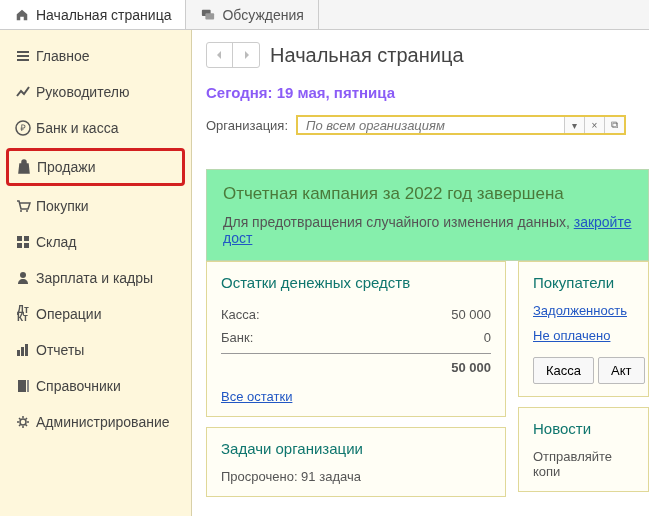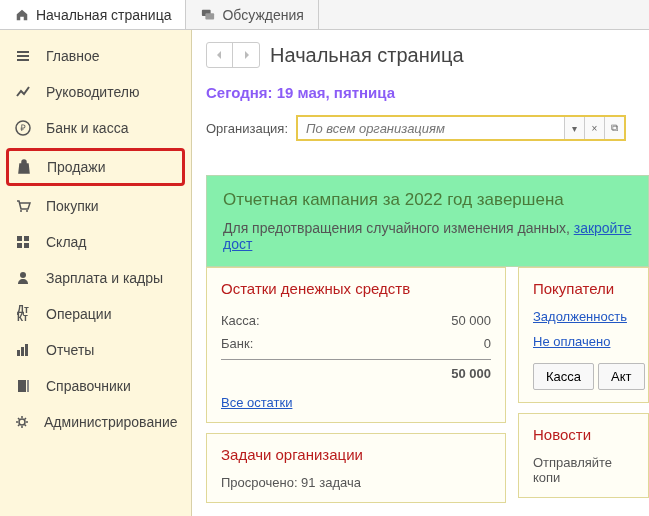--- a/index.html
+++ b/index.html
@@ -6,50 +6,50 @@
   body { font-family: Arial, sans-serif; font-size: 13px; color: #333; width: 649px; height: 516px; overflow: hidden; background: #fff; }
   
   .tabs { display: flex; border-bottom: 1px solid #ccc; height: 30px; background: #f5f5f5; }
   .tab { display: flex; align-items: center; gap: 6px; padding: 0 14px; border-right: 1px solid #ccc; cursor: pointer; font-size: 14px; color: #555; }
   .tab.active { background: #fff; color: #333; }
   .tab .icon { width: 16px; height: 16px; display: flex; align-items: center; justify-content: center; }
   
   .layout { display: flex; height: calc(100% - 30px); }
   
   .sidebar { width: 192px; background: #fef7dc; border-right: 1px solid #d8d0a8; padding-top: 8px; }
-  .sidebar-item { display: flex; align-items: center; gap: 14px; padding: 9px 14px; cursor: pointer; color: #444; font-size: 14px; }
+  .sidebar-item { display: flex; align-items: center; gap: 4px; padding: 9px 14px; cursor: pointer; color: #444; font-size: 14px; }
   .sidebar-item .icon { width: 18px; height: 18px; display: flex; align-items: center; justify-content: center; color: #555; }
   .sidebar-item.highlighted { border: 3px solid #d32020; border-radius: 4px; margin: 2px 6px; padding: 7px 6px; }
   
   .main { flex: 1; padding: 12px 0 0 14px; overflow: hidden; }
   .title-row { display: flex; align-items: center; gap: 10px; margin-bottom: 16px; }
   .nav-btns { display: flex; border: 1px solid #ccc; border-radius: 3px; }
   .nav-btn { width: 26px; height: 24px; display: flex; align-items: center; justify-content: center; color: #aaa; cursor: pointer; }
   .nav-btn:first-child { border-right: 1px solid #ccc; }
   .page-title { font-size: 20px; color: #444; }
   
   .date-line { color: #8b5cf6; font-weight: bold; font-size: 15px; margin-bottom: 14px; }
   
   .org-row { display: flex; align-items: center; gap: 8px; margin-bottom: 34px; }
   .org-label { color: #555; }
-  .org-field { display: flex; align-items: center; border: 2px solid #e8c84c; height: 26px; width: 330px; }
+  .org-field { display: flex; align-items: center; border: 2px solid #e8c84c; height: 20px; width: 330px; }
   .org-input { flex: 1; padding: 0 8px; border: none; outline: none; color: #888; font-style: italic; font-size: 13px; }
   .org-btn { width: 20px; height: 100%; border-left: 1px solid #ccc; display: flex; align-items: center; justify-content: center; font-size: 10px; color: #666; cursor: pointer; background: #fafafa; }
   
   .banner { background: #86efac; border: 1px solid #b8d8b0; padding: 14px 16px; margin-bottom: 0; }
   .banner-title { font-size: 17px; color: #4a7a3a; margin-bottom: 10px; }
   .banner-text { font-size: 14px; color: #555; }
   .banner-text a { color: #2157c4; text-decoration: underline; }
   
   .widgets { display: flex; gap: 12px; overflow: hidden; }
   .col-left { width: 300px; flex-shrink: 0; }
   .col-right { flex: 1; min-width: 0; }
   
   .widget { border: 1px solid #e0d898; background: #fffef5; padding: 12px 14px; margin-bottom: 10px; }
-  .widget-title { font-size: 15px; color: #b91c1c; margin-bottom: 12px; }
+  .widget-title { font-size: 15px; color: #0f766e; margin-bottom: 12px; }
   .balance-row { display: flex; justify-content: space-between; padding: 4px 0; font-size: 13px; color: #555; }
   .balance-total { border-top: 1px solid #999; margin-top: 4px; padding-top: 6px; font-weight: bold; }
   .link { color: #2157c4; text-decoration: underline; cursor: pointer; display: inline-block; margin-top: 10px; }
   .link-row { margin-bottom: 6px; }
   
   .btn-row { display: flex; gap: 4px; margin-top: 14px; }
   .btn { border: 1px solid #bbb; background: #f8f8f8; padding: 5px 12px; font-size: 13px; cursor: pointer; border-radius: 2px; }
   
   .tasks-sub { color: #555; font-size: 13px; }
   .news-sub { color: #555; font-size: 13px; }

